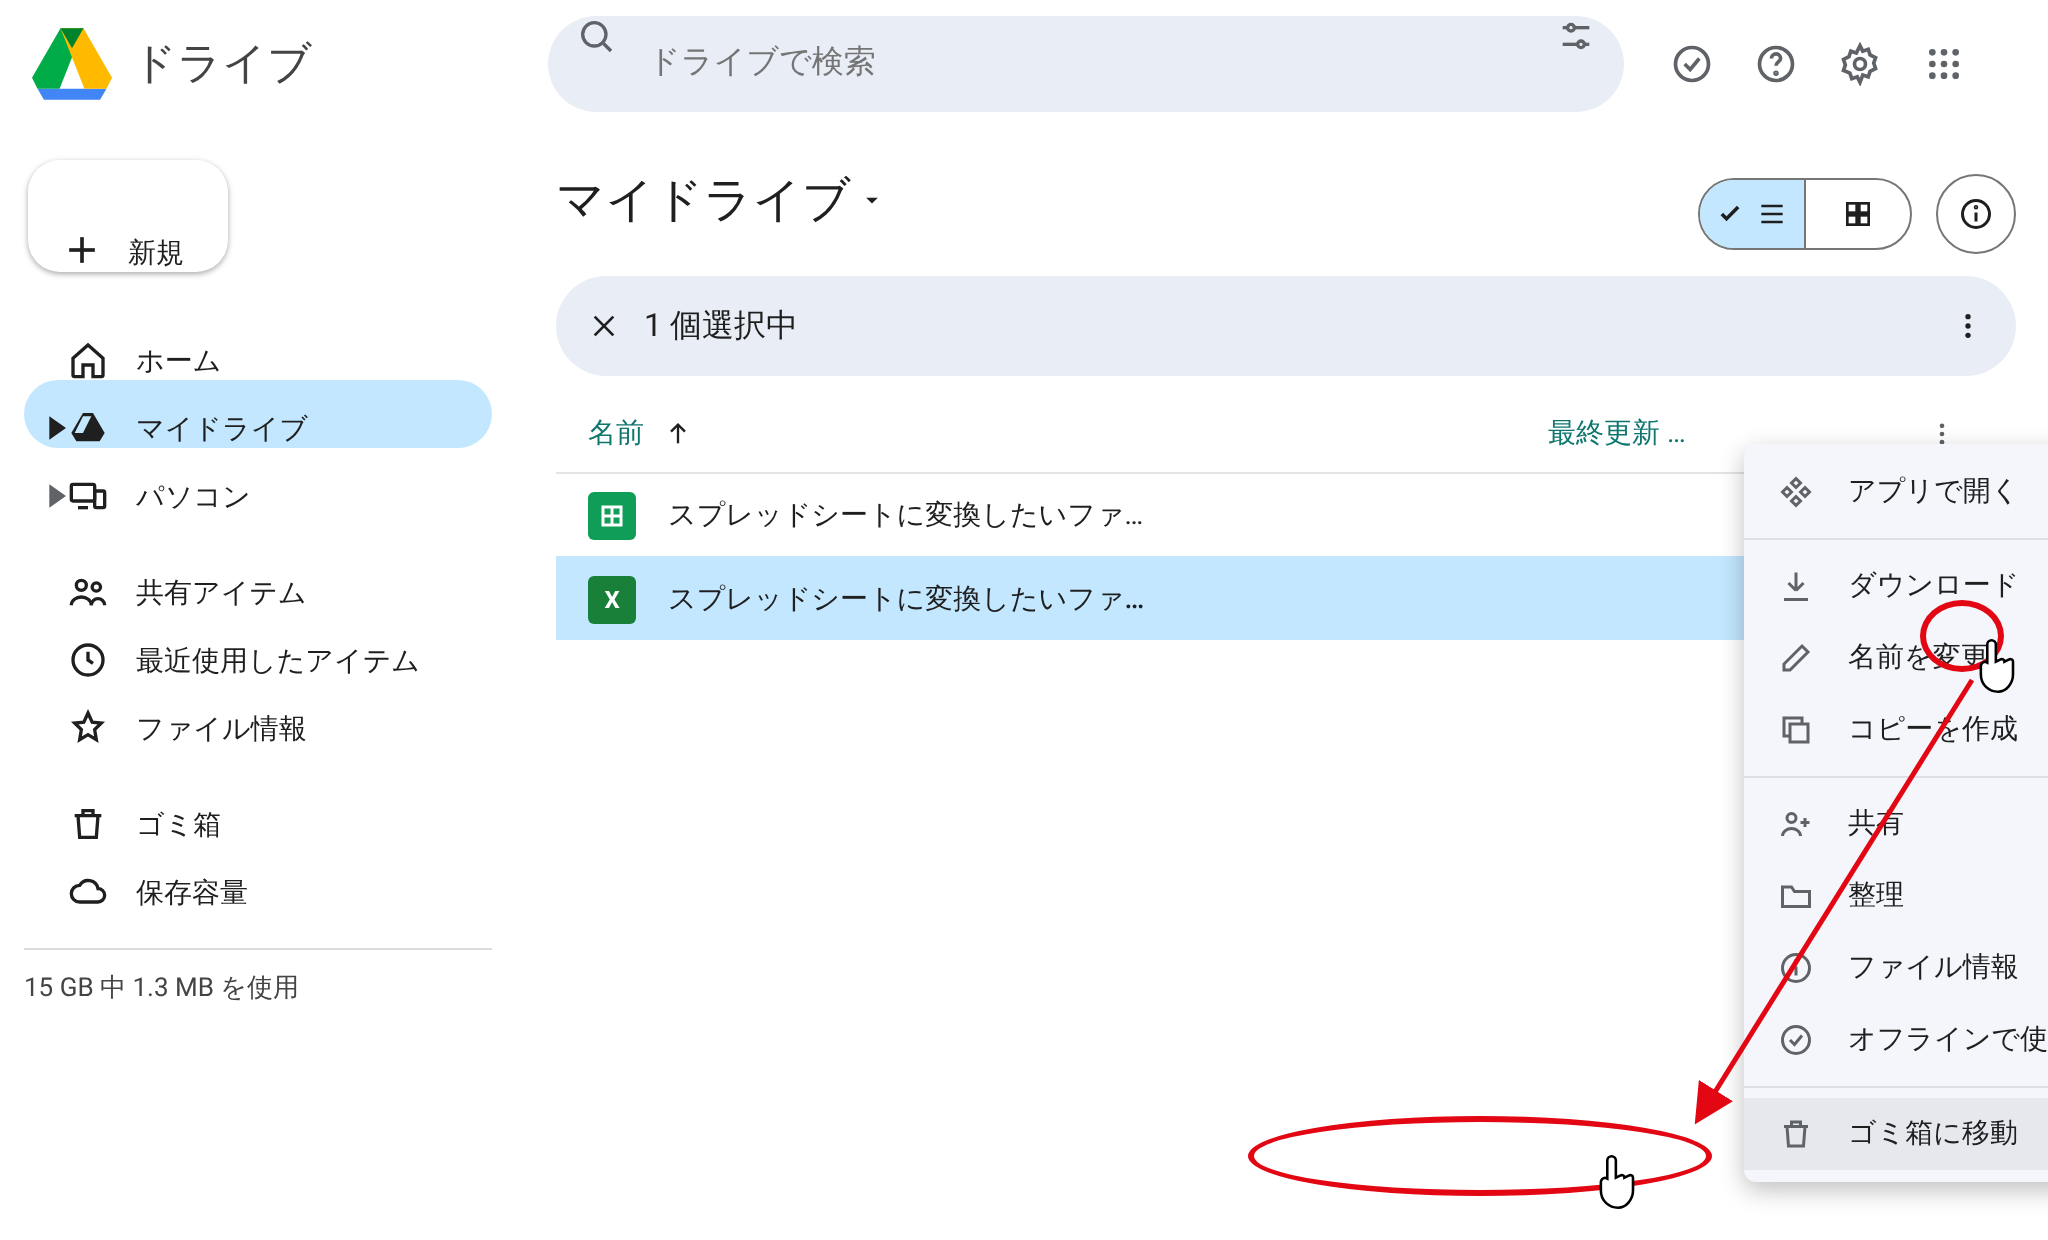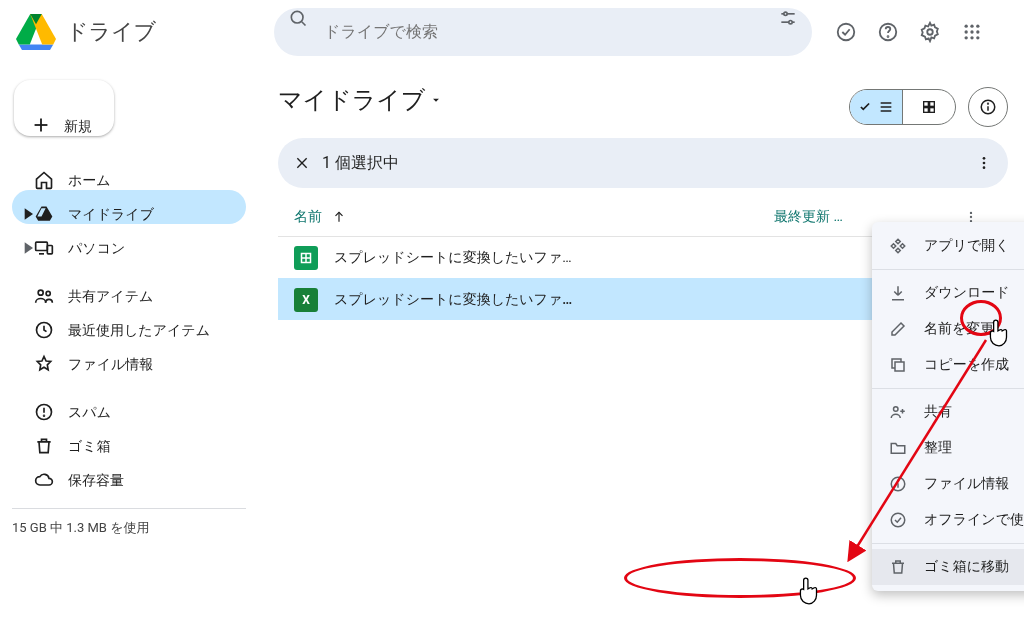--- a/index.html
+++ b/index.html
@@ -219,30 +219,20 @@
         <span class="nav-glyph">
             <svg width="18" height="18" viewBox="0 0 24 24" fill="none" stroke="#1f1f1f" stroke-width="2">
               <path d="M12 3l2.5 5.5L20 9l-4 4 1 6-5-3-5 3 1-6-4-4 5.5-.5L12 3z"></path>
             </svg>
           </span>
         <span>ファイル情報</span>
       </div>
     </div>
 
     <div class="nav-group">
-      <div class="nav-item">
-        <span class="nav-glyph">
-            <svg width="18" height="18" viewBox="0 0 24 24" fill="none" stroke="#1f1f1f" stroke-width="2">
-              <circle cx="12" cy="12" r="9"></circle>
-              <line x1="12" y1="7" x2="12" y2="13"></line>
-              <circle cx="12" cy="16.5" r="0.5" fill="#1f1f1f"></circle>
-            </svg>
-          </span>
-        <span>スパム</span>
-      </div>
       <div class="nav-item">
         <span class="nav-glyph">
             <svg width="18" height="18" viewBox="0 0 24 24" fill="none" stroke="#1f1f1f" stroke-width="2">
               <path d="M4 7h16M9 7V4h6v3M6 7l1 13h10l1-13"></path>
             </svg>
           </span>
         <span>ゴミ箱</span>
       </div>
       <div class="nav-item">
         <span class="nav-glyph">

